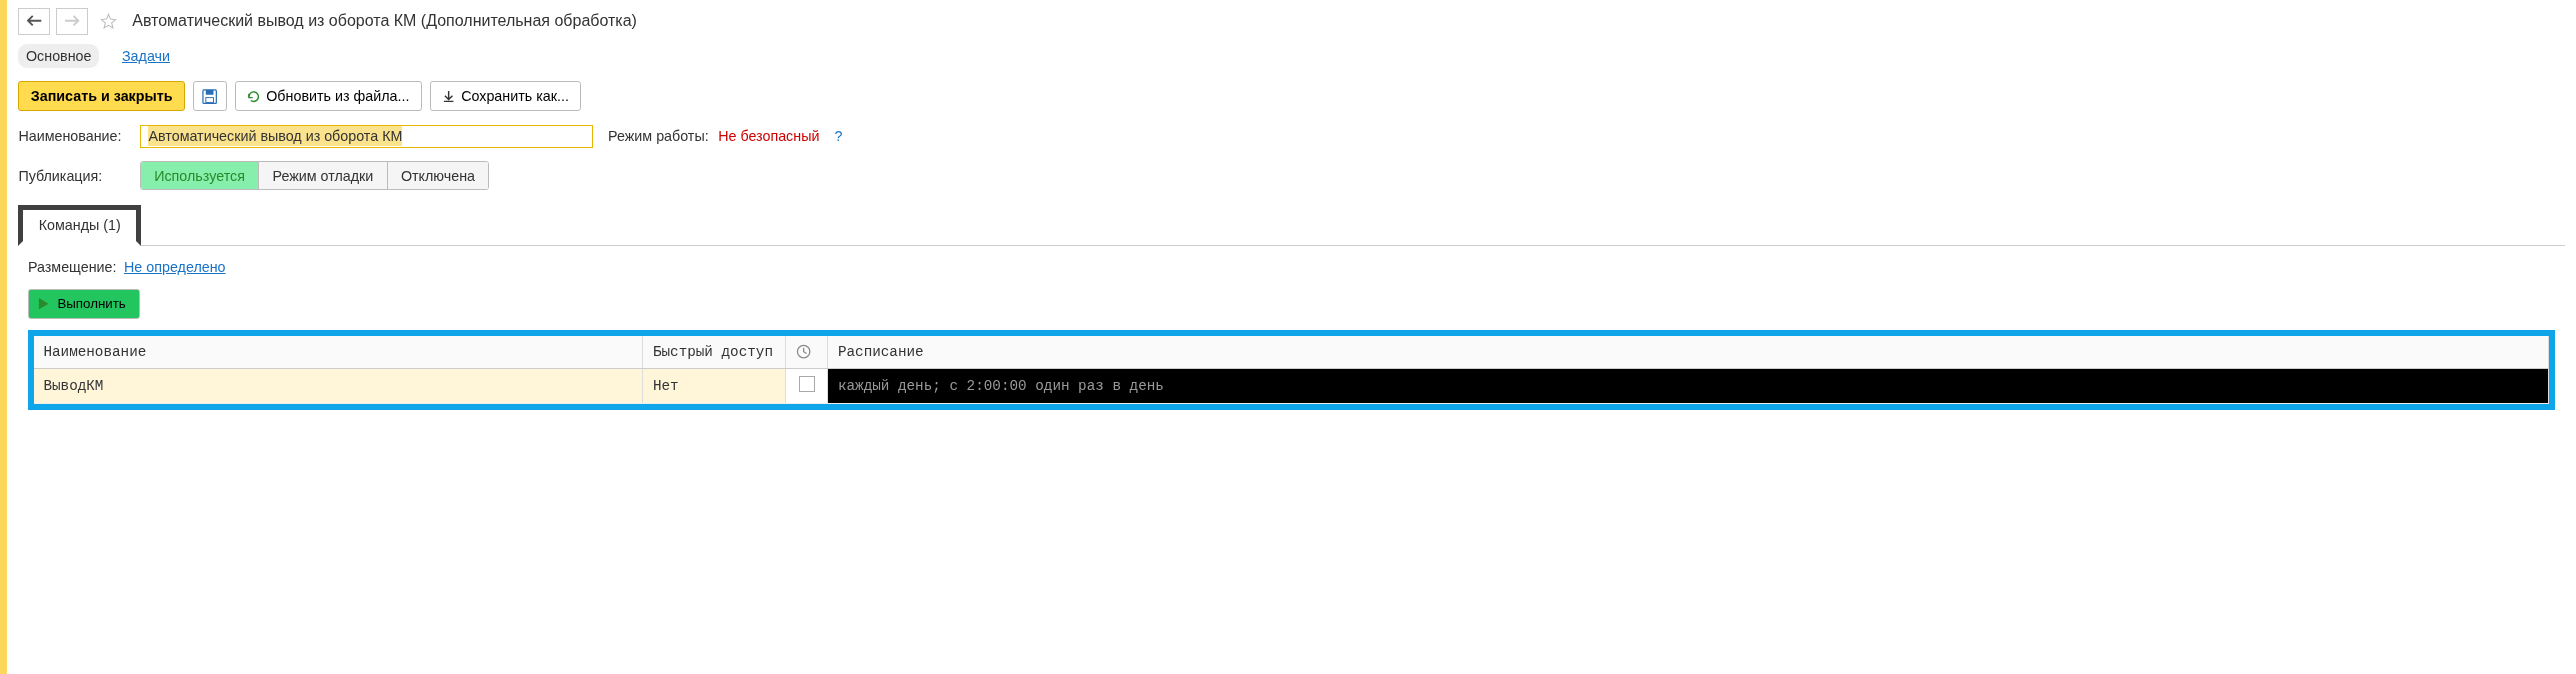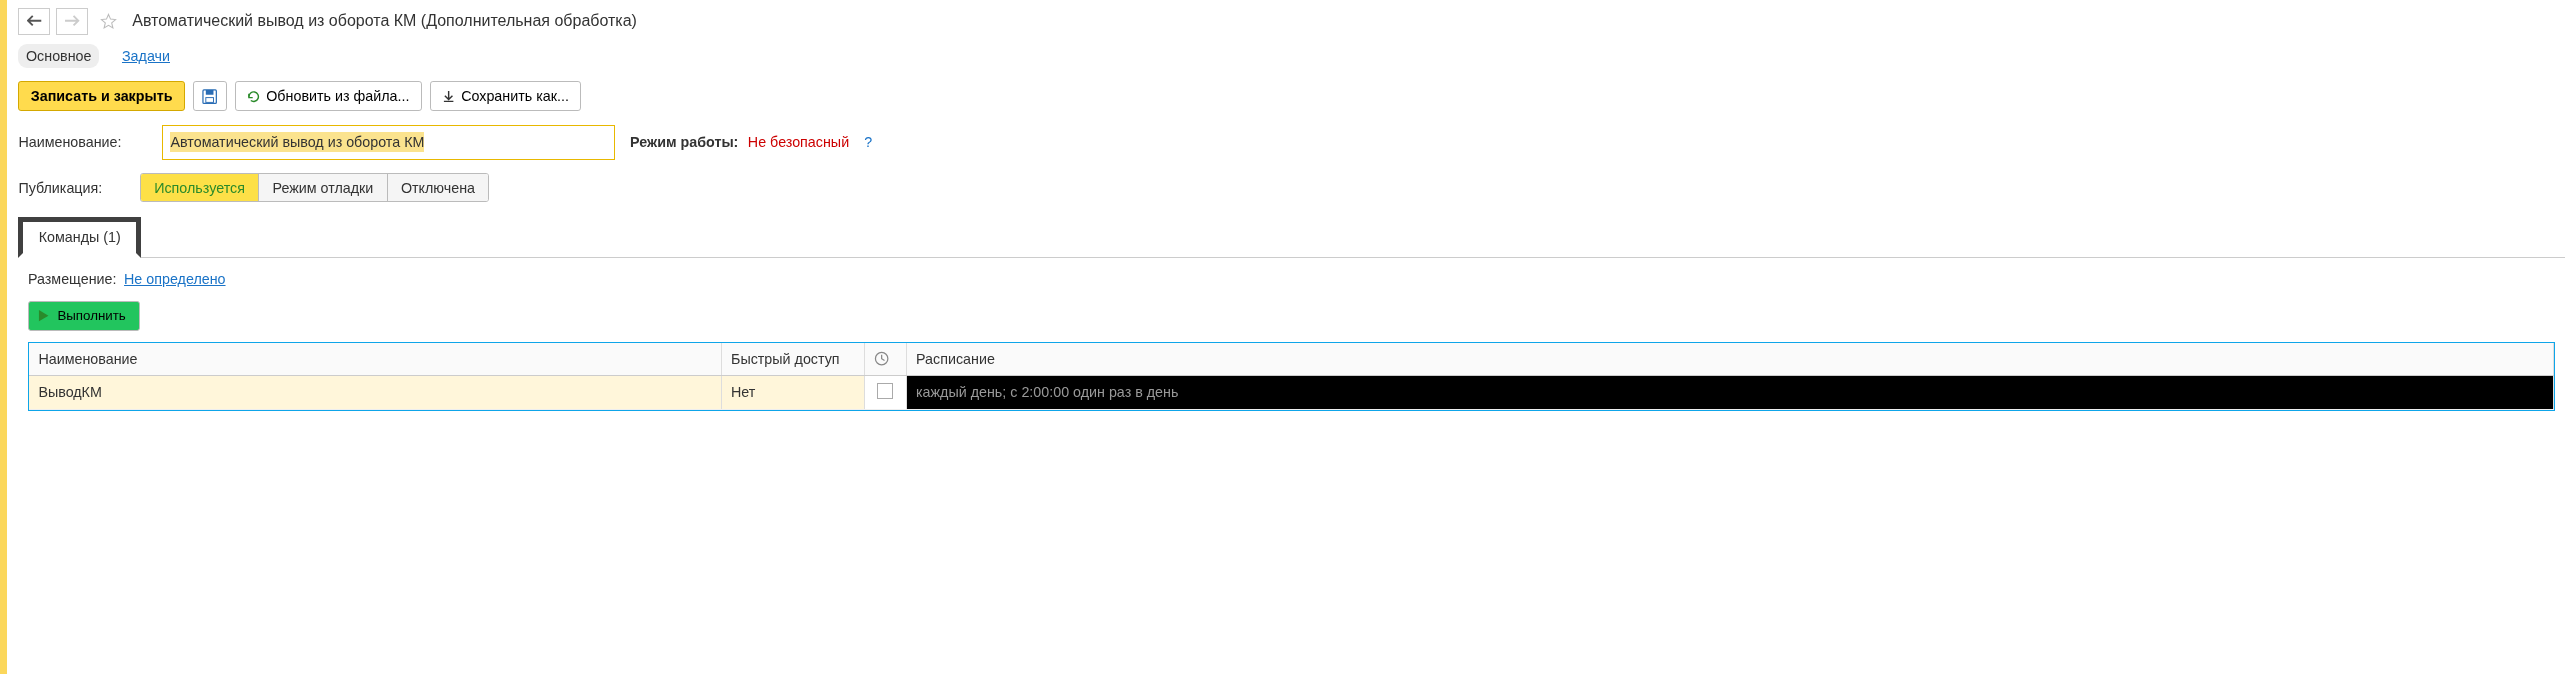--- a/index.html
+++ b/index.html
@@ -87,49 +87,48 @@
   .btn-icon-only { width: 34px; justify-content: center; padding: 0; }
   .form-row {
     display: flex;
     align-items: center;
     gap: 9.5px;
     padding: 0 11.4px 13.3px 11.4px;
   }
   .label { min-width: 112px; }
   .input-name {
     width: 453px;
-    height: 35px;
+    height: 23px;
     border: 1.9px solid #e8b800;
     background: #fff;
     padding: 0 7.6px;
     font-size: 14.3px;
-    margin-left: 22px;
   }
   .input-name::selection { background: #fbe38e; }
   .highlighted-text {
     background: #fbe38e;
     padding: 1.9px 0;
   }
-  .mode-label { margin-left: 5.7px; font-weight: bold; }
+  .mode-label { margin-left: 5.7px; }
   .mode-value { color: #c00; }
   .help-link { color: #1a73c7; margin-left: 5.7px; cursor: pointer; }
   .radio-group {
     display: inline-flex;
     border: 1px solid #bbb;
     border-radius: 2.9px;
     overflow: hidden;
   }
   .radio-btn {
     padding: 5.7px 13.3px;
     border-right: 1px solid #bbb;
     cursor: pointer;
     background: #f5f5f5;
   }
   .radio-btn:last-child { border-right: none; }
-  .radio-btn.selected { background: #fde047; color: #2a8a2a; }
+  .radio-btn.selected { background: #86efac; color: #2a8a2a; }
   .tabs-section {
     margin: 0 11.4px;
   }
   .tabs-header {
     display: flex;
   }
   .sec-tab {
     padding: 7.6px 15.3px;
     border: 5px solid #404040;
     background: #f1f1f1;
@@ -163,21 +162,22 @@
     background: #22c55e;
     padding: 0 13.3px 0 9.5px;
     display: inline-flex;
     align-items: center;
     gap: 7.6px;
     cursor: pointer;
     border-radius: 2.9px;
   }
   .table-wrap {
     margin: 0 9.5px;
-    border: 1px solid #0ea5e9;
+    border: 6px solid #0ea5e9;
+    font-family: Liberation Mono, monospace;
   }
   table {
     width: 100%;
     border-collapse: collapse;
   }
   th, td {
     text-align: left;
     padding: 7.6px 9.5px;
     border-right: 1px solid #ddd;
     font-weight: normal;

